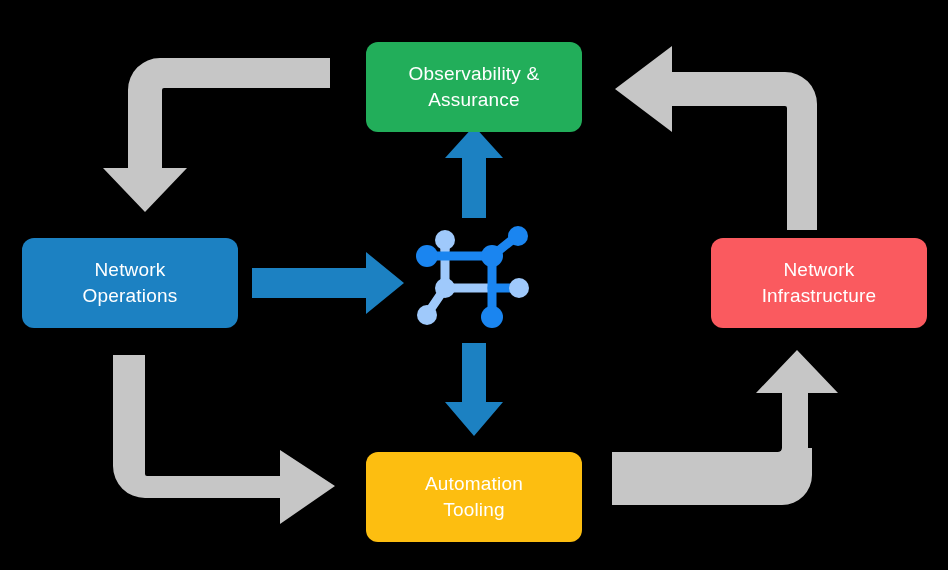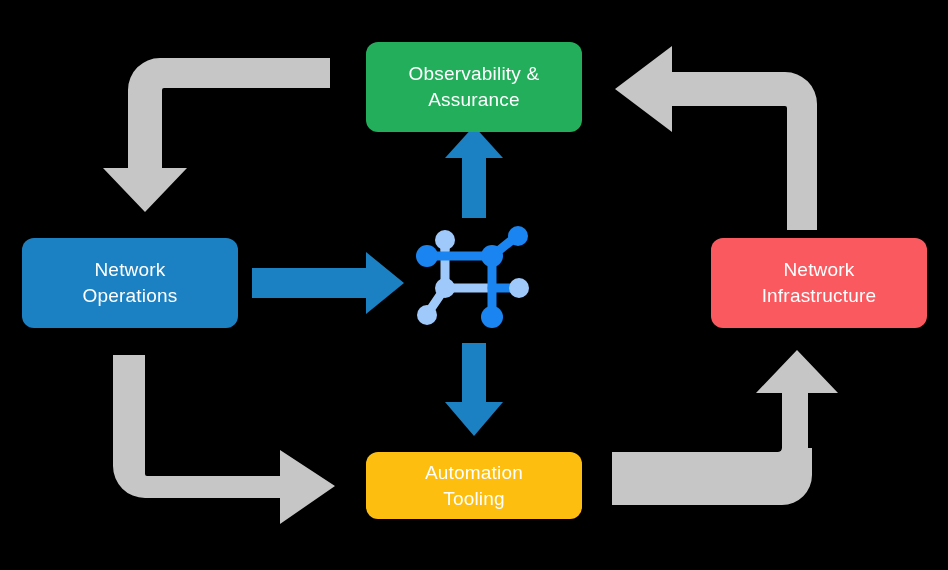--- a/index.html
+++ b/index.html
@@ -46,21 +46,21 @@
   #box-observability {
     left: 366px; top: 27px; width: 216px; height: 90px; margin-top: 15px;
   }
   #box-operations {
     left: 22px; top: 238px; width: 216px; height: 90px;
   }
   #box-infrastructure {
     left: 711px; top: 238px; width: 216px; height: 90px;
   }
   #box-automation {
-    left: 366px; top: 452px; width: 216px; height: 67px;
+    left: 366px; top: 452px; width: 216px; height: 90px;
   }
   #center-icon {
     position: absolute;
     left: 415px; top: 218px;
     width: 120px; height: 120px;
     z-index: 4;
   }
 </style>
 </head>
 <body>

